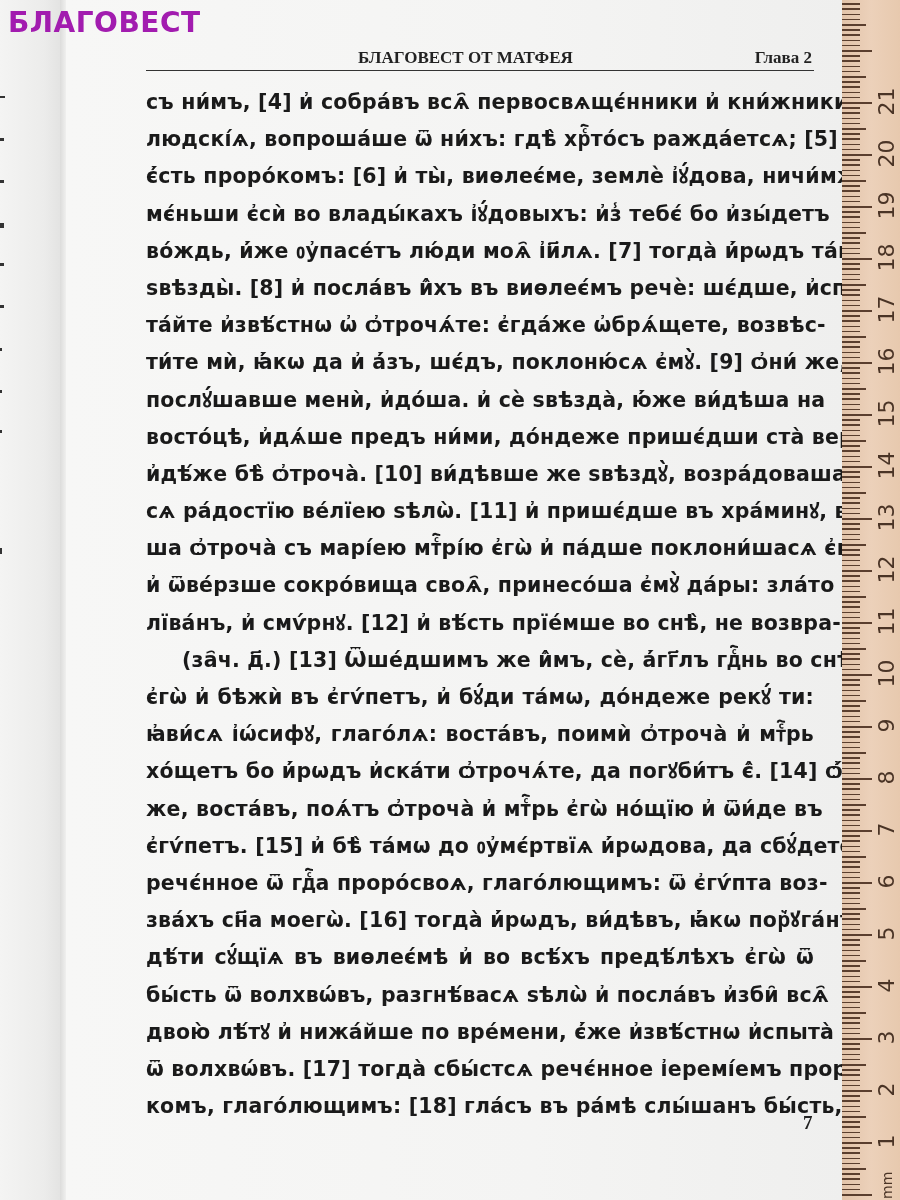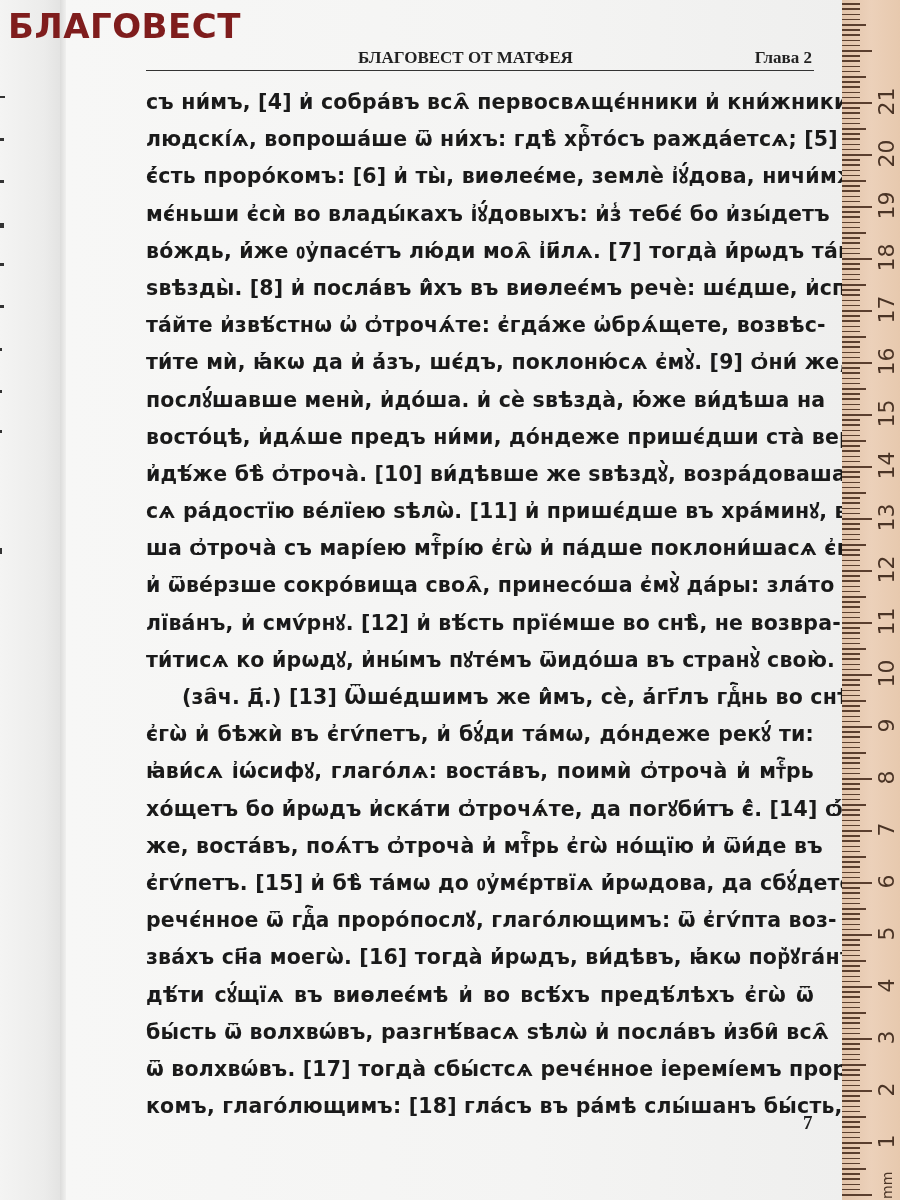--- a/index.html
+++ b/index.html
@@ -19,21 +19,21 @@
       position: absolute; left: 60px; top: 0; width: 8px; height: 1200px;
       background: linear-gradient(to right, #dcdcdb, #f6f6f5);
     }
     .page {
       position: absolute; left: 66px; top: 0; width: 778px; height: 1200px;
       background: linear-gradient(to right, #f7f7f6 0%, #f4f4f3 60%, #efefee 100%);
     }
     .watermark {
       position: absolute; left: 8px; top: 6px;
       font-family: "DejaVu Sans", sans-serif; font-weight: bold;
-      font-size: 34px; letter-spacing: 0.5px; color: #7f1d1d;
+      font-size: 28px; letter-spacing: 0.5px; color: #a21caf;
     }
     .running-head {
       position: absolute; left: 146px; top: 46px; width: 668px; height: 24px;
       border-bottom: 1.5px solid #333;
     }
     .running-head .title {
       position: absolute; left: 212px; top: 2px;
       font-family: "Liberation Serif", serif; font-weight: bold; font-size: 17px; color: #222;
     }
     .running-head .chapter {
@@ -107,31 +107,31 @@
     <div class="line">ѕвѣзды̀. [8] и҆ посла́въ и҆̂хъ въ виѳлеє́мъ речѐ: шє́дше, и҆спы-</div>
     <div class="line">та́йте и҆звѣ́стнѡ ѡ҆ ѻ҆трочѧ́те: є҆гда́же ѡ҆брѧ́щете, возвѣс-</div>
     <div class="line">ти́те мѝ, ꙗ҆́кѡ да и҆ а҆́зъ, шє́дъ, поклоню́сѧ є҆мꙋ̀. [9] ѻ҆ни́ же,</div>
     <div class="line">послꙋ́шавше менѝ, и҆до́ша. и҆ сѐ ѕвѣзда̀, ю҆́же ви́дѣша на</div>
     <div class="line">восто́цѣ, и҆дѧ́ше предъ ни́ми, до́ндеже пришє́дши ста̀ верхꙋ̀,</div>
     <div class="line">и҆дѣ́же бѣ̀ ѻ҆троча̀. [10] ви́дѣвше же ѕвѣздꙋ̀, возра́довашасѧ</div>
     <div class="line">сѧ ра́достїю ве́лїею ѕѣлѡ̀. [11] и҆ пришє́дше въ хра́минꙋ, ви́дѣ-</div>
     <div class="line">ша ѻ҆троча̀ съ марі́ею мтⷭ҇рі́ю є҆гѡ̀ и҆ па́дше поклони́шасѧ є҆мꙋ̀:</div>
     <div class="line">и҆ ѿве́рзше сокро́вища своѧ҄, принесо́ша є҆мꙋ̀ да́ры: зла́то и҆</div>
     <div class="line">лїва́нъ, и҆ смѵ́рнꙋ. [12] и҆ вѣ́сть прїе́мше во снѣ̀, не возвра-</div>
-    <div class="line">ти́тисѧ ко и҆́рѡдꙋ, и҆ны́мъ пꙋте́мъ ѿидо́ша въ странꙋ̀ свою̀.</div>
     <div class="line indent">(за҄ч. д҃.) [13] Ѿше́дшимъ же и҆̂мъ, сѐ, а҆́гг҃лъ гдⷭ҇нь во снѣ̀</div>
     <div class="line">є҆гѡ̀ и҆ бѣжѝ въ є҆гѵ́петъ, и҆ бꙋ́ди та́мѡ, до́ндеже рекꙋ́ ти:</div>
     <div class="line">ꙗ҆ви́сѧ і҆ѡ́сифꙋ, глаго́лѧ: воста́въ, поимѝ ѻ҆троча̀ и҆ мтⷭ҇рь</div>
     <div class="line">хо́щетъ бо и҆́рѡдъ и҆ска́ти ѻ҆трочѧ́те, да погꙋби́тъ є҆̂. [14] ѻ҆́нъ</div>
     <div class="line">же, воста́въ, поѧ́тъ ѻ҆троча̀ и҆ мтⷭ҇рь є҆гѡ̀ но́щїю и҆ ѿи́де въ</div>
     <div class="line">є҆гѵ́петъ. [15] и҆ бѣ̀ та́мѡ до ᲂу҆мє́ртвїѧ и҆́рѡдова, да сбꙋ́детсѧ</div>
-    <div class="line">речє́нное ѿ гдⷭ҇а проро́послꙋ, глаго́лющимъ: ѿ є҆гѵ́пта воз-</div>
+    <div class="line">речє́нное ѿ гдⷭ҇а проро́своѧ, глаго́лющимъ: ѿ є҆гѵ́пта воз-</div>
     <div class="line">зва́хъ сн҃а моегѡ̀. [16] тогда̀ и҆́рѡдъ, ви́дѣвъ, ꙗ҆́кѡ пор꙽ꙋга́нъ</div>
     <div class="line">дѣ́ти сꙋ́щїѧ въ виѳлеє́мѣ и҆ во всѣ́хъ предѣ́лѣхъ є҆гѡ̀ ѿ</div>
     <div class="line">бы́сть ѿ волхвѡ́въ, разгнѣ́васѧ ѕѣлѡ̀ и҆ посла́въ и҆зби̑ всѧ҄</div>
+    <div class="line">двою̀ лѣ́тꙋ и҆ нижа́йше по вре́мени, є҆́же и҆звѣ́стнѡ и҆спыта̀</div>
     <div class="line">ѿ волхвѡ́въ. [17] тогда̀ сбы́стсѧ речє́нное і҆еремі́емъ проро́-</div>
     <div class="line">комъ, глаго́лющимъ: [18] гла́съ въ ра́мѣ слы́шанъ бы́сть,</div>
   </div>
 
 <div class="page-number">7</div>
 
 <div class="ruler" id="ruler">
   <span class="unit">mm</span>
 <div class="tick" style="top: 1194px; width: 30px;"></div>
     <div class="tick" style="top: 1188.8px; width: 18px;"></div>

